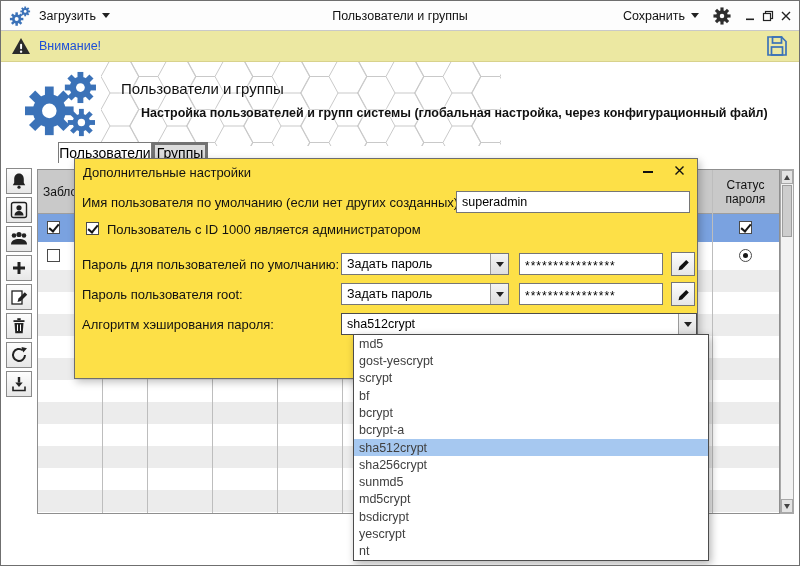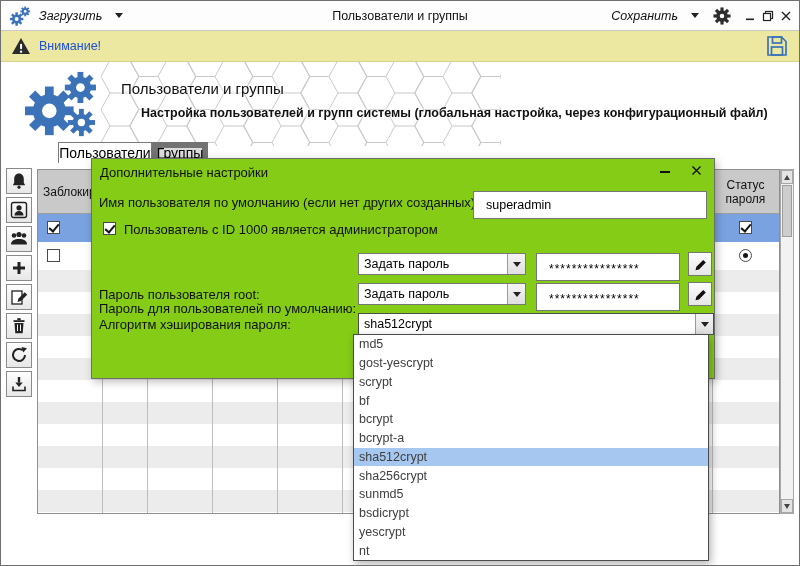--- a/index.html
+++ b/index.html
@@ -2,21 +2,21 @@
 <html><head>
 <meta charset="utf-8">
 <style>
   * { margin:0; padding:0; box-sizing:border-box; font-family:"Liberation Sans", sans-serif; }
   html,body { background:#9a9a9a; }
   .window { position:relative; width:800px; height:566px; background:#fff; border:1px solid #6f6f6f; overflow:hidden; }
 
   
   .titlebar { position:absolute; left:0; top:0; width:100%; height:30px; background:#fdfdfd; border-bottom:1px solid #c9c9c9; display:flex; align-items:center; }
   .app-icon { margin-left:8px; display:flex; }
-  .menu-btn { display:flex; align-items:center; gap:13px; font-size:12.5px; color:#111; padding:4px 8px; cursor:pointer;font-style:italic; }
+  .menu-btn { display:flex; align-items:center; gap:6px; font-size:12.5px; color:#111; padding:4px 8px; cursor:pointer; }
   .tb-title { position:absolute; left:0; right:0; text-align:center; font-size:12.5px; color:#111; pointer-events:none; }
   .tb-right { margin-left:auto; display:flex; align-items:center; }
   .gear-btn { display:flex; margin:0 10px 0 6px; cursor:pointer; }
   .winctl { display:flex; align-items:center; justify-content:center; width:18px; height:22px; cursor:pointer; }
   .caret-down { width:0; height:0; border-left:4px solid transparent; border-right:4px solid transparent; border-top:5px solid #222; }
 
   
   .warnbar { position:absolute; left:0; top:30px; width:100%; height:31px; background:#ece8a2; border-bottom:1px solid #d8d28c; display:flex; align-items:center; }
   .warnbar .wtext { font-size:12.5px; color:#1d4ed8; margin-left:8px; }
   .warn-icon { margin-left:10px; display:flex; }
@@ -25,21 +25,21 @@
   
   .pageheader { position:absolute; left:0; top:61px; width:100%; height:84px; background:#fff; overflow:hidden; }
   .hexes { position:absolute; left:100px; top:-2px; }
   .big-gears { position:absolute; left:22px; top:8px; }
   .ph-title { position:absolute; left:120px; top:18px; font-size:15px; color:#111; text-shadow:0 0 4px #fff, 0 0 4px #fff; }
   .ph-sub { position:absolute; left:120px; top:44px; font-size:12.5px; font-weight:bold; color:#111; width:660px; text-shadow:0 0 4px #fff, 0 0 4px #fff;padding-left:20px; }
 
   
   .tab { position:absolute; top:141px; height:21px; display:flex; align-items:center; justify-content:center; font-size:14px; z-index:2; cursor:pointer; }
   .tab-active { left:57px; width:94px; background:#fff; border:1px solid #7a7a7a; border-bottom:none; }
-  .tab-inactive { left:151px; width:56px; background:#dcdcdc; border:6px solid #737373; }
+  .tab-inactive { left:151px; width:56px; background:#dcdcdc; border:3px solid #737373; }
 
   
   .side-toolbar { position:absolute; left:5px; top:167px; width:27px; display:flex; flex-direction:column; gap:3px; }
   .tool-btn { width:26px; height:26px; border:1px solid #8a8a8a; background:linear-gradient(#fdfdfd,#e7e7e7); display:flex; align-items:center; justify-content:center; cursor:pointer; padding:0; }
 
   
   .table { position:absolute; left:36px; top:168px; width:743px; height:345px; border:1px solid #8f8f8f; background:#fff; }
   .thead { position:absolute; left:0; top:0; width:100%; height:44px; background:#c9c9c9; border-bottom:1px solid #9e9e9e; }
   .th-blocked { position:absolute; left:5px; top:0; height:44px; display:flex; align-items:center; font-size:12px; color:#111; white-space:nowrap; overflow:hidden; }
   .th-status { position:absolute; left:674px; top:0; width:67px; height:44px; display:flex; flex-direction:column; align-items:center; justify-content:center; font-size:12px; color:#111; line-height:14px; }
@@ -57,27 +57,27 @@
 
   
   .vscroll { position:absolute; left:779px; top:168px; width:14px; height:345px; background:#f2f2f2; border:1px solid #a8a8a8; }
   .sb-btn { position:absolute; left:0; width:12px; height:14px; background:#e4e4e4; border:1px solid #a8a8a8; display:flex; align-items:center; justify-content:center; cursor:pointer; }
   .sb-up { top:0; } .sb-down { bottom:0; }
   .sb-thumb { position:absolute; left:1px; top:15px; width:10px; height:52px; background:#cdcdcd; border:1px solid #9d9d9d; cursor:grab; }
   .tri-up-s { width:0; height:0; border-left:3.5px solid transparent; border-right:3.5px solid transparent; border-bottom:5px solid #444; }
   .tri-down-s { width:0; height:0; border-left:3.5px solid transparent; border-right:3.5px solid transparent; border-top:5px solid #444; }
 
   
-  .dialog { position:absolute; left:90px; top:157px; width:624px; height:221px; background:#84cc16; border:1px solid #6e6e6e;
+  .dialog { position:absolute; left:73px; top:157px; width:624px; height:221px; background:#fde047; border:1px solid #6e6e6e;
             box-shadow:2px 3px 8px rgba(0,0,0,0.25); z-index:10; }
   .dlg-title { position:absolute; left:8px; top:6px; font-size:13px; color:#111; }
   .dlg-min { position:absolute; right:44px; top:12px; width:10px; height:2px; background:#111; cursor:pointer; }
   .dlg-close { position:absolute; right:12px; top:6px; display:flex; cursor:pointer; }
   .dlg-label { position:absolute; font-size:13px; color:#111; height:22px; display:flex; align-items:center; white-space:nowrap; }
-  .textfield { position:absolute; height:28px; border:1px solid #767676; background:#fff; font-size:12.5px; display:flex; align-items:center; padding-left:12px; overflow:hidden; }
+  .textfield { position:absolute; height:22px; border:1px solid #767676; background:#fff; font-size:12.5px; display:flex; align-items:center; padding-left:5px; overflow:hidden; }
   .pwd span { letter-spacing:1px; font-size:12px; padding-top:4px; }
   .combo { position:absolute; height:22px; border:1px solid #767676; background:#fff; display:flex; align-items:center; cursor:pointer; }
   .combo-text { flex:1; font-size:12.5px; padding-left:5px; white-space:nowrap; overflow:hidden; }
   .combo-btn { width:18px; height:100%; border-left:1px solid #9a9a9a; background:linear-gradient(#f4f4f4,#dfdfdf); display:flex; align-items:center; justify-content:center; }
   .icon-btn { position:absolute; width:24px; height:24px; border:1px solid #767676; background:linear-gradient(#fcfcfc,#e6e6e6); display:flex; align-items:center; justify-content:center; cursor:pointer; padding:0; }
 
   
   .dropdown { position:absolute; left:352px; top:333px; width:356px; height:227px; background:#fff; border:1px solid #4c4c4c;
               z-index:12; display:flex; flex-direction:column; box-shadow:2px 3px 8px rgba(0,0,0,0.3); }
   .dd-item { flex:1; display:flex; align-items:center; padding-left:5px; font-size:12.5px; color:#404040; cursor:pointer; }
@@ -314,21 +314,21 @@
     </div>
 
     <div class="dlg-label" style="left:7px; top:32px;">Имя пользователя по умолчанию (если нет других созданных):</div>
     <div class="textfield" style="left:381px; top:32px; width:234px;">
       <span>superadmin</span>
     </div>
 
     <span class="checkbox checked" style="left:11px; top:63px;"></span>
     <div class="dlg-label" style="left:32px; top:59px;">Пользователь с ID 1000 является администратором</div>
 
-    <div class="dlg-label" style="left:7px; top:94px;margin-top:44px;">Пароль для пользователей по умолчанию:</div>
+    <div class="dlg-label" style="left:7px; top:94px;">Пароль для пользователей по умолчанию:</div>
     <div class="combo" style="left:266px; top:94px; width:168px;">
       <span class="combo-text">Задать пароль</span>
       <span class="combo-btn">
           <span class="caret-down"></span>
         </span>
     </div>
     <div class="textfield pwd" style="left:444px; top:94px; width:144px;">
       <span>****************</span>
     </div>
     <button class="icon-btn" style="left:596px; top:93px;">
@@ -365,18 +365,19 @@
   <div class="dropdown">
       <div class="dd-item">md5</div>
       <div class="dd-item">gost-yescrypt</div>
       <div class="dd-item">scrypt</div>
       <div class="dd-item">bf</div>
       <div class="dd-item">bcrypt</div>
       <div class="dd-item">bcrypt-a</div>
       <div class="dd-item selected">sha512crypt</div>
       <div class="dd-item">sha256crypt</div>
       <div class="dd-item">sunmd5</div>
+      <div class="dd-item">md5crypt</div>
       <div class="dd-item">bsdicrypt</div>
       <div class="dd-item">yescrypt</div>
       <div class="dd-item">nt</div>
     </div>
 
 </div>
 
 </body></html>

